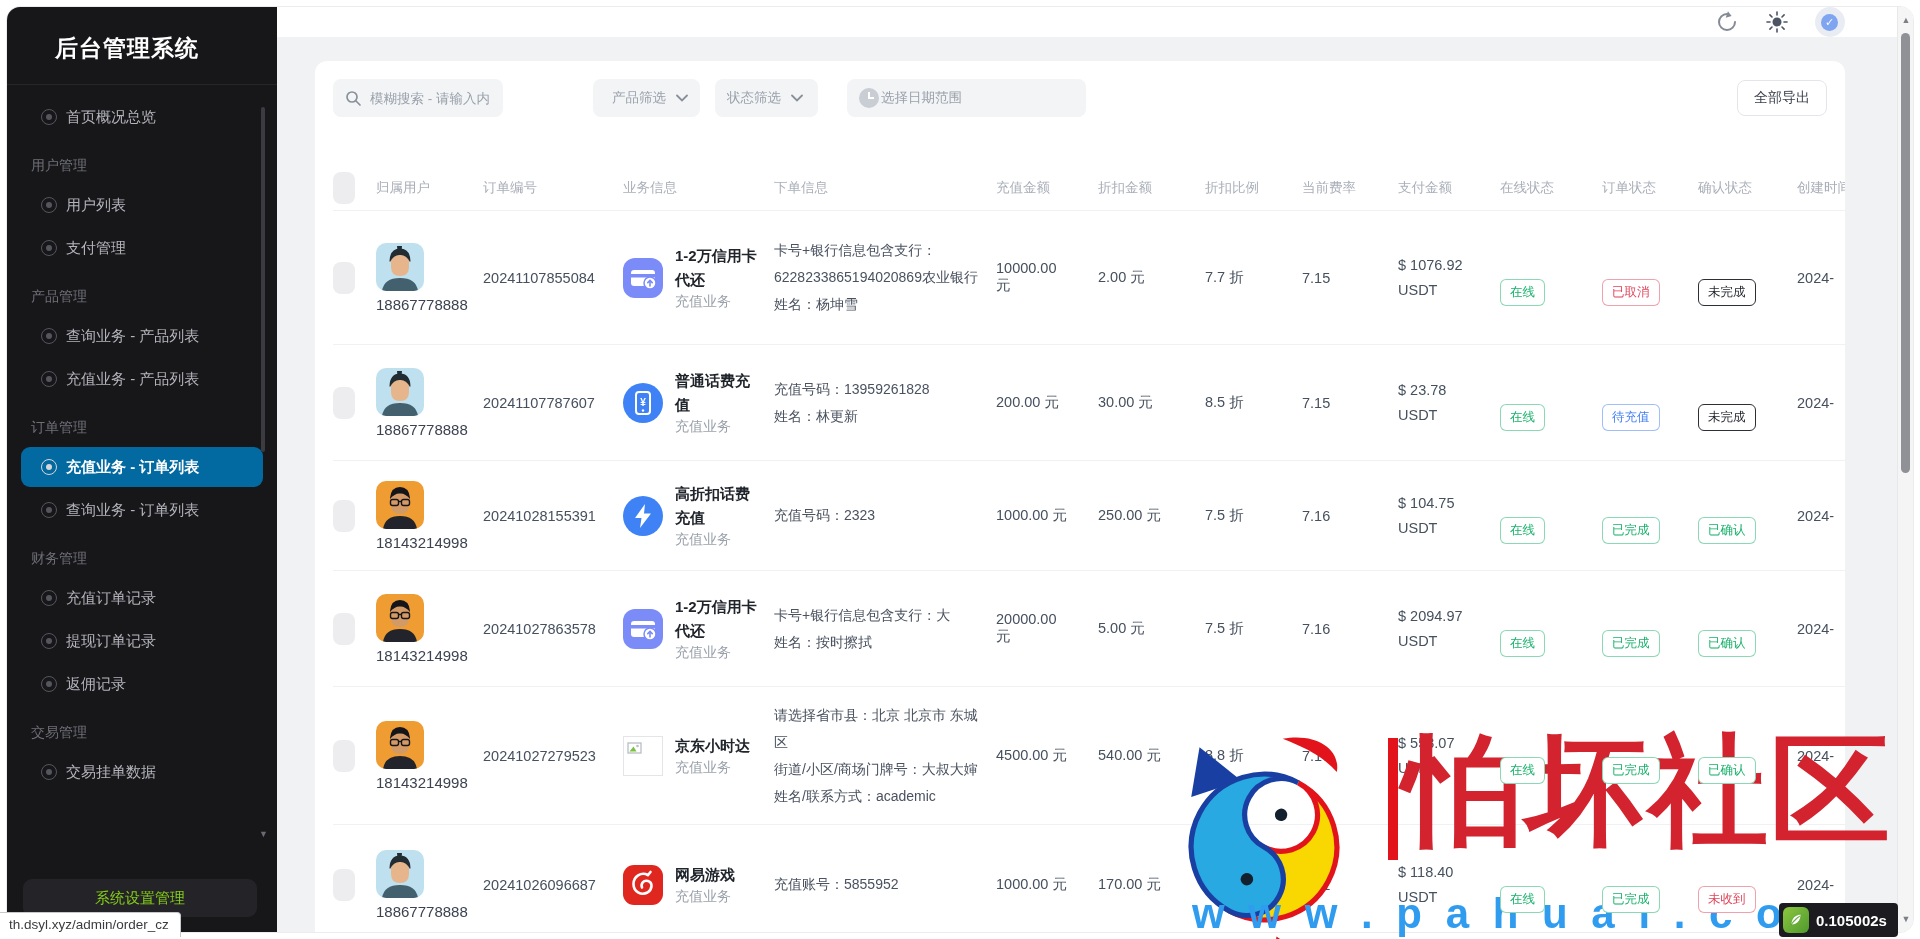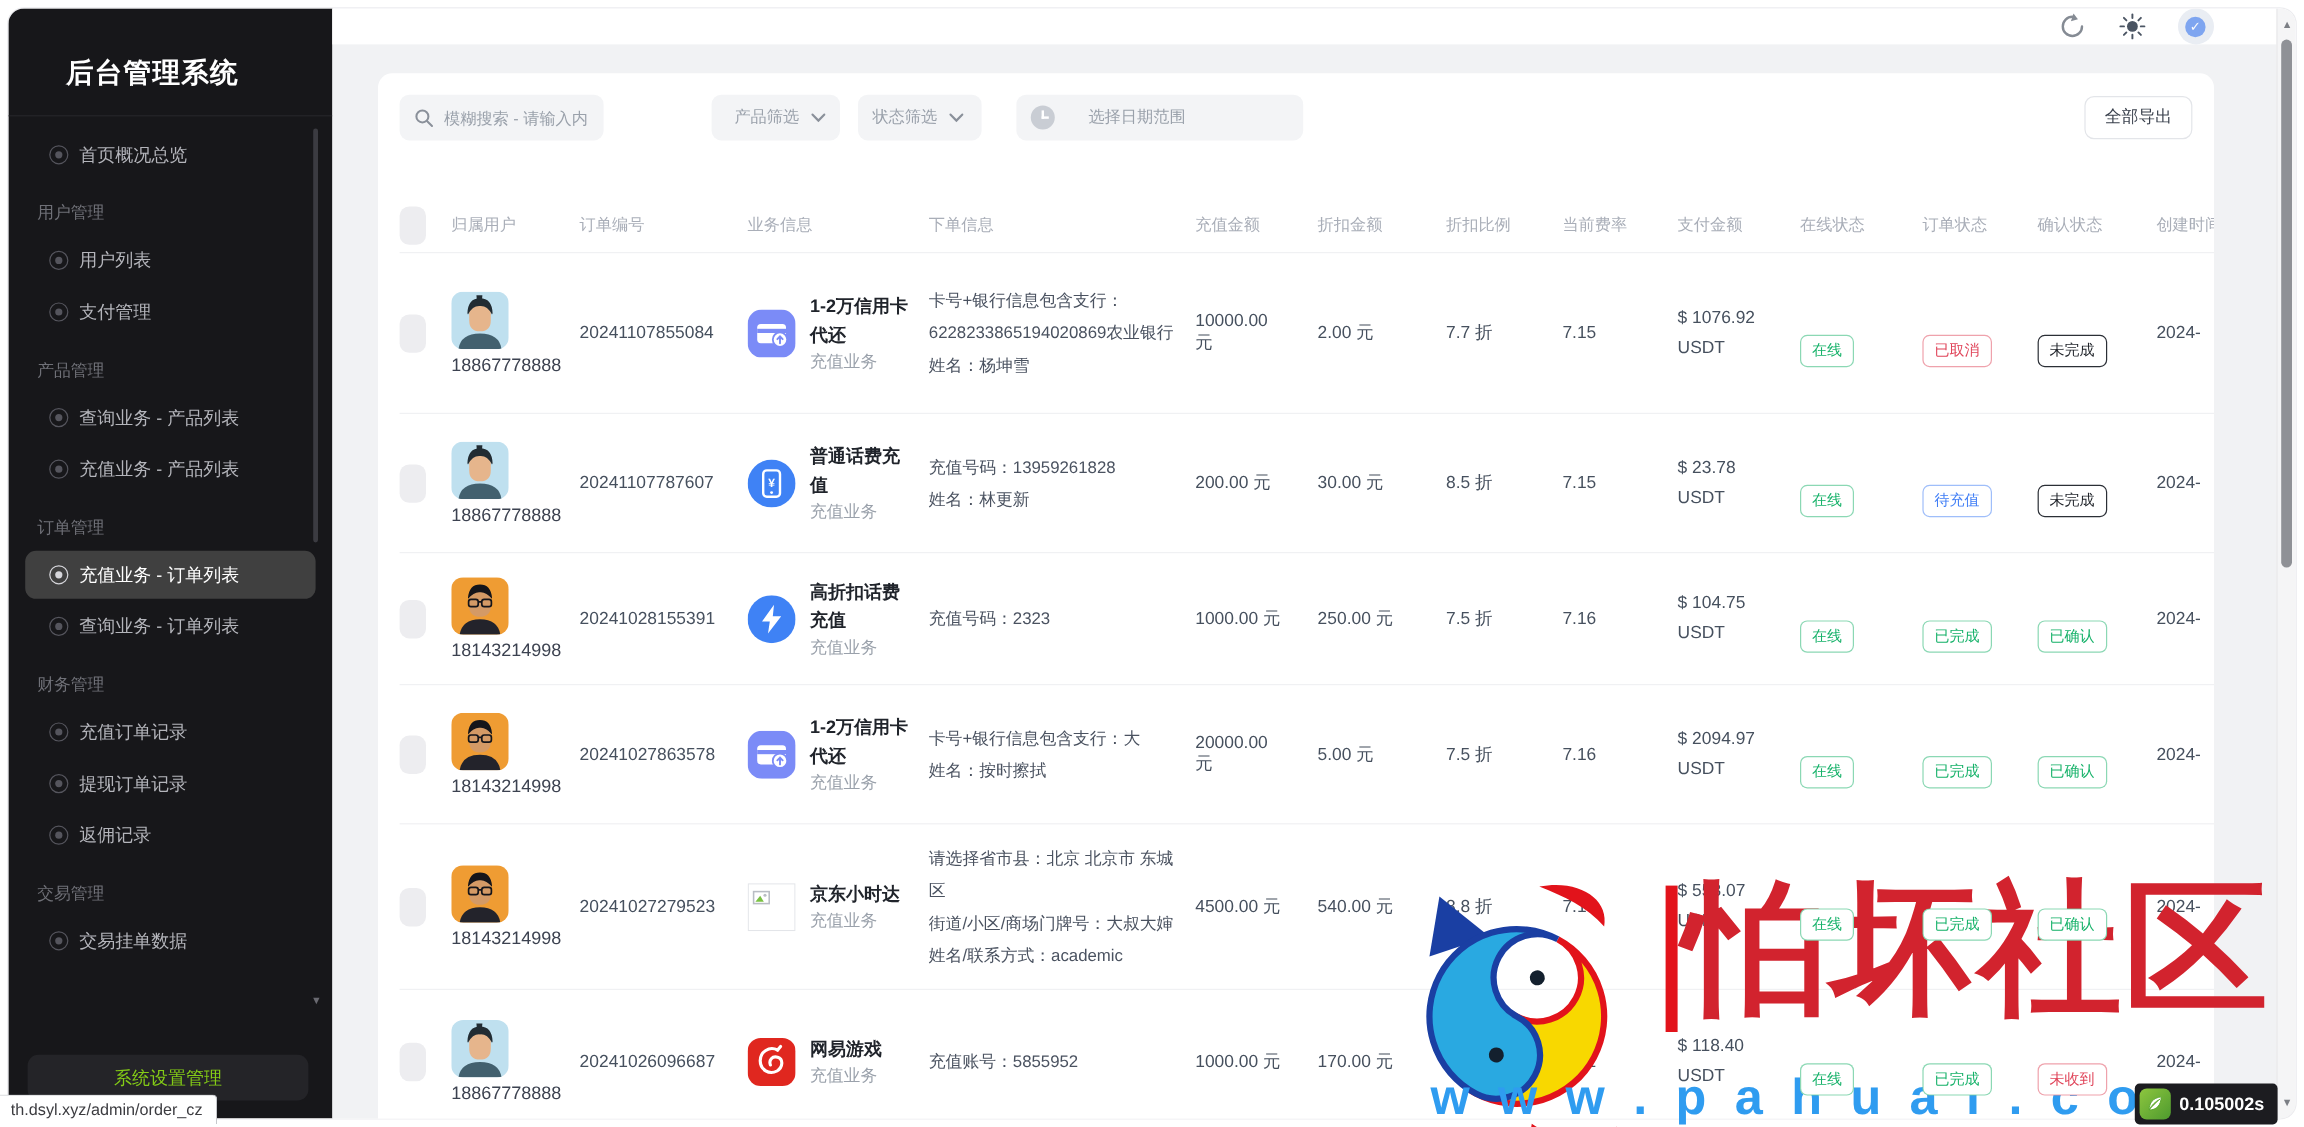--- a/index.html
+++ b/index.html
@@ -3,26 +3,26 @@
 <meta charset="utf-8">
 <style>
   * { margin:0; padding:0; box-sizing:border-box; }
   html,body { width:1920px; height:939px; overflow:hidden; background:#fff;
     font-family:"Liberation Sans","DejaVu Sans",sans-serif; }
   .app { position:absolute; inset:6px; border-radius:14px; overflow:hidden;
     background:#fff; border:1px solid #ececef; display:flex; }
 
   
   .sidebar { width:270px; min-width:270px; background:#17171a; position:relative; color:#b4b5bb; }
-  .sb-title { color:#fff; font-size:23px; font-weight:700; letter-spacing:1px; margin:38px 0 0 48px; }
+  .sb-title { color:#fff; font-size:23px; font-weight:700; letter-spacing:1px; margin:26px 0 0 48px; }
   .sb-divider { border-top:1px solid #26262a; margin-top:20px; }
   .sb-menu { padding:12px 14px 0 14px; }
   .sb-item { height:40px; display:flex; align-items:center; gap:9px; padding:0 12px 0 20px;
     border-radius:9px; font-size:15px; color:#b4b5bb; cursor:pointer; margin-bottom:3px; }
-  .sb-item.active { background:#404040; color:#fff; font-weight:400; }
+  .sb-item.active { background:#0369a1; color:#fff; font-weight:700; }
   .sb-section { font-size:14px; color:#6f7077; margin:20px 0 10px 10px; }
   .ring { width:16px; height:16px; border:1.5px solid #55555d; border-radius:50%;
     display:inline-flex; align-items:center; justify-content:center; flex:0 0 16px; }
   .ring::after { content:""; width:6px; height:6px; background:#55555d; border-radius:50%; }
   .sb-item.active .ring { border-color:#d6d6db; } .sb-item.active .ring::after { background:#d6d6db; }
   .sb-scroll { position:absolute; right:12px; top:100px; width:4px; height:345px; background:#3b3b41; border-radius:2px; }
   .sb-down { position:absolute; right:9px; top:822px; color:#6a6a71; font-size:9px; }
   .sb-settings { position:absolute; left:16px; right:20px; bottom:15px; height:38px; background:#242428;
     border:none; border-radius:9px; color:#84cc16; font-size:15px; cursor:pointer; }
 
@@ -41,21 +41,21 @@
   
   .filters { display:flex; align-items:center; margin-right:18px; }
   .f-box { height:38px; background:#f3f4f6; border-radius:8px; display:flex; align-items:center;
     color:#9aa1ab; font-size:13.5px; cursor:pointer; }
   .f-search { width:170px; padding:0 10px 0 12px; margin-right:90px; gap:8px; }
   .f-search input { border:none; background:transparent; outline:none; font-size:13.5px; width:120px;
     color:#4a5260; font-family:inherit; }
   .f-search input::placeholder { color:#9aa1ab; }
   .f-select { padding:0 12px; gap:10px; }
   .f-product { width:107px; margin-right:15px;justify-content:flex-end; } .f-status { width:103px; margin-right:29px; }
-  .f-date { width:239px; padding:0 12px; gap:28px; }
+  .f-date { width:239px; padding:0 12px; gap:2px; }
   .clockdisc { width:20px; height:20px; border-radius:50%; background:#c9cdd4; position:relative; }
   .clockdisc::after { content:""; position:absolute; left:9px; top:4px; width:2px; height:7px; background:#fff; }
   .clockdisc::before { content:""; position:absolute; left:9px; top:9px; width:6px; height:2px; background:#fff; }
   .f-export { margin-left:auto; height:36px; padding:0 16px; background:#fff; border:1px solid #e3e5e9;
     border-radius:8px; font-size:14px; color:#3a414d; cursor:pointer; font-family:inherit; }
 
   
   .table { margin-top:48px; width:1584px; }
   .tr { display:grid; grid-template-columns:43px 107px 140px 151px 222px 102px 107px 97px 96px 102px 102px 96px 99px 120px;
     align-items:center; border-bottom:1px solid #f0f1f3; }

